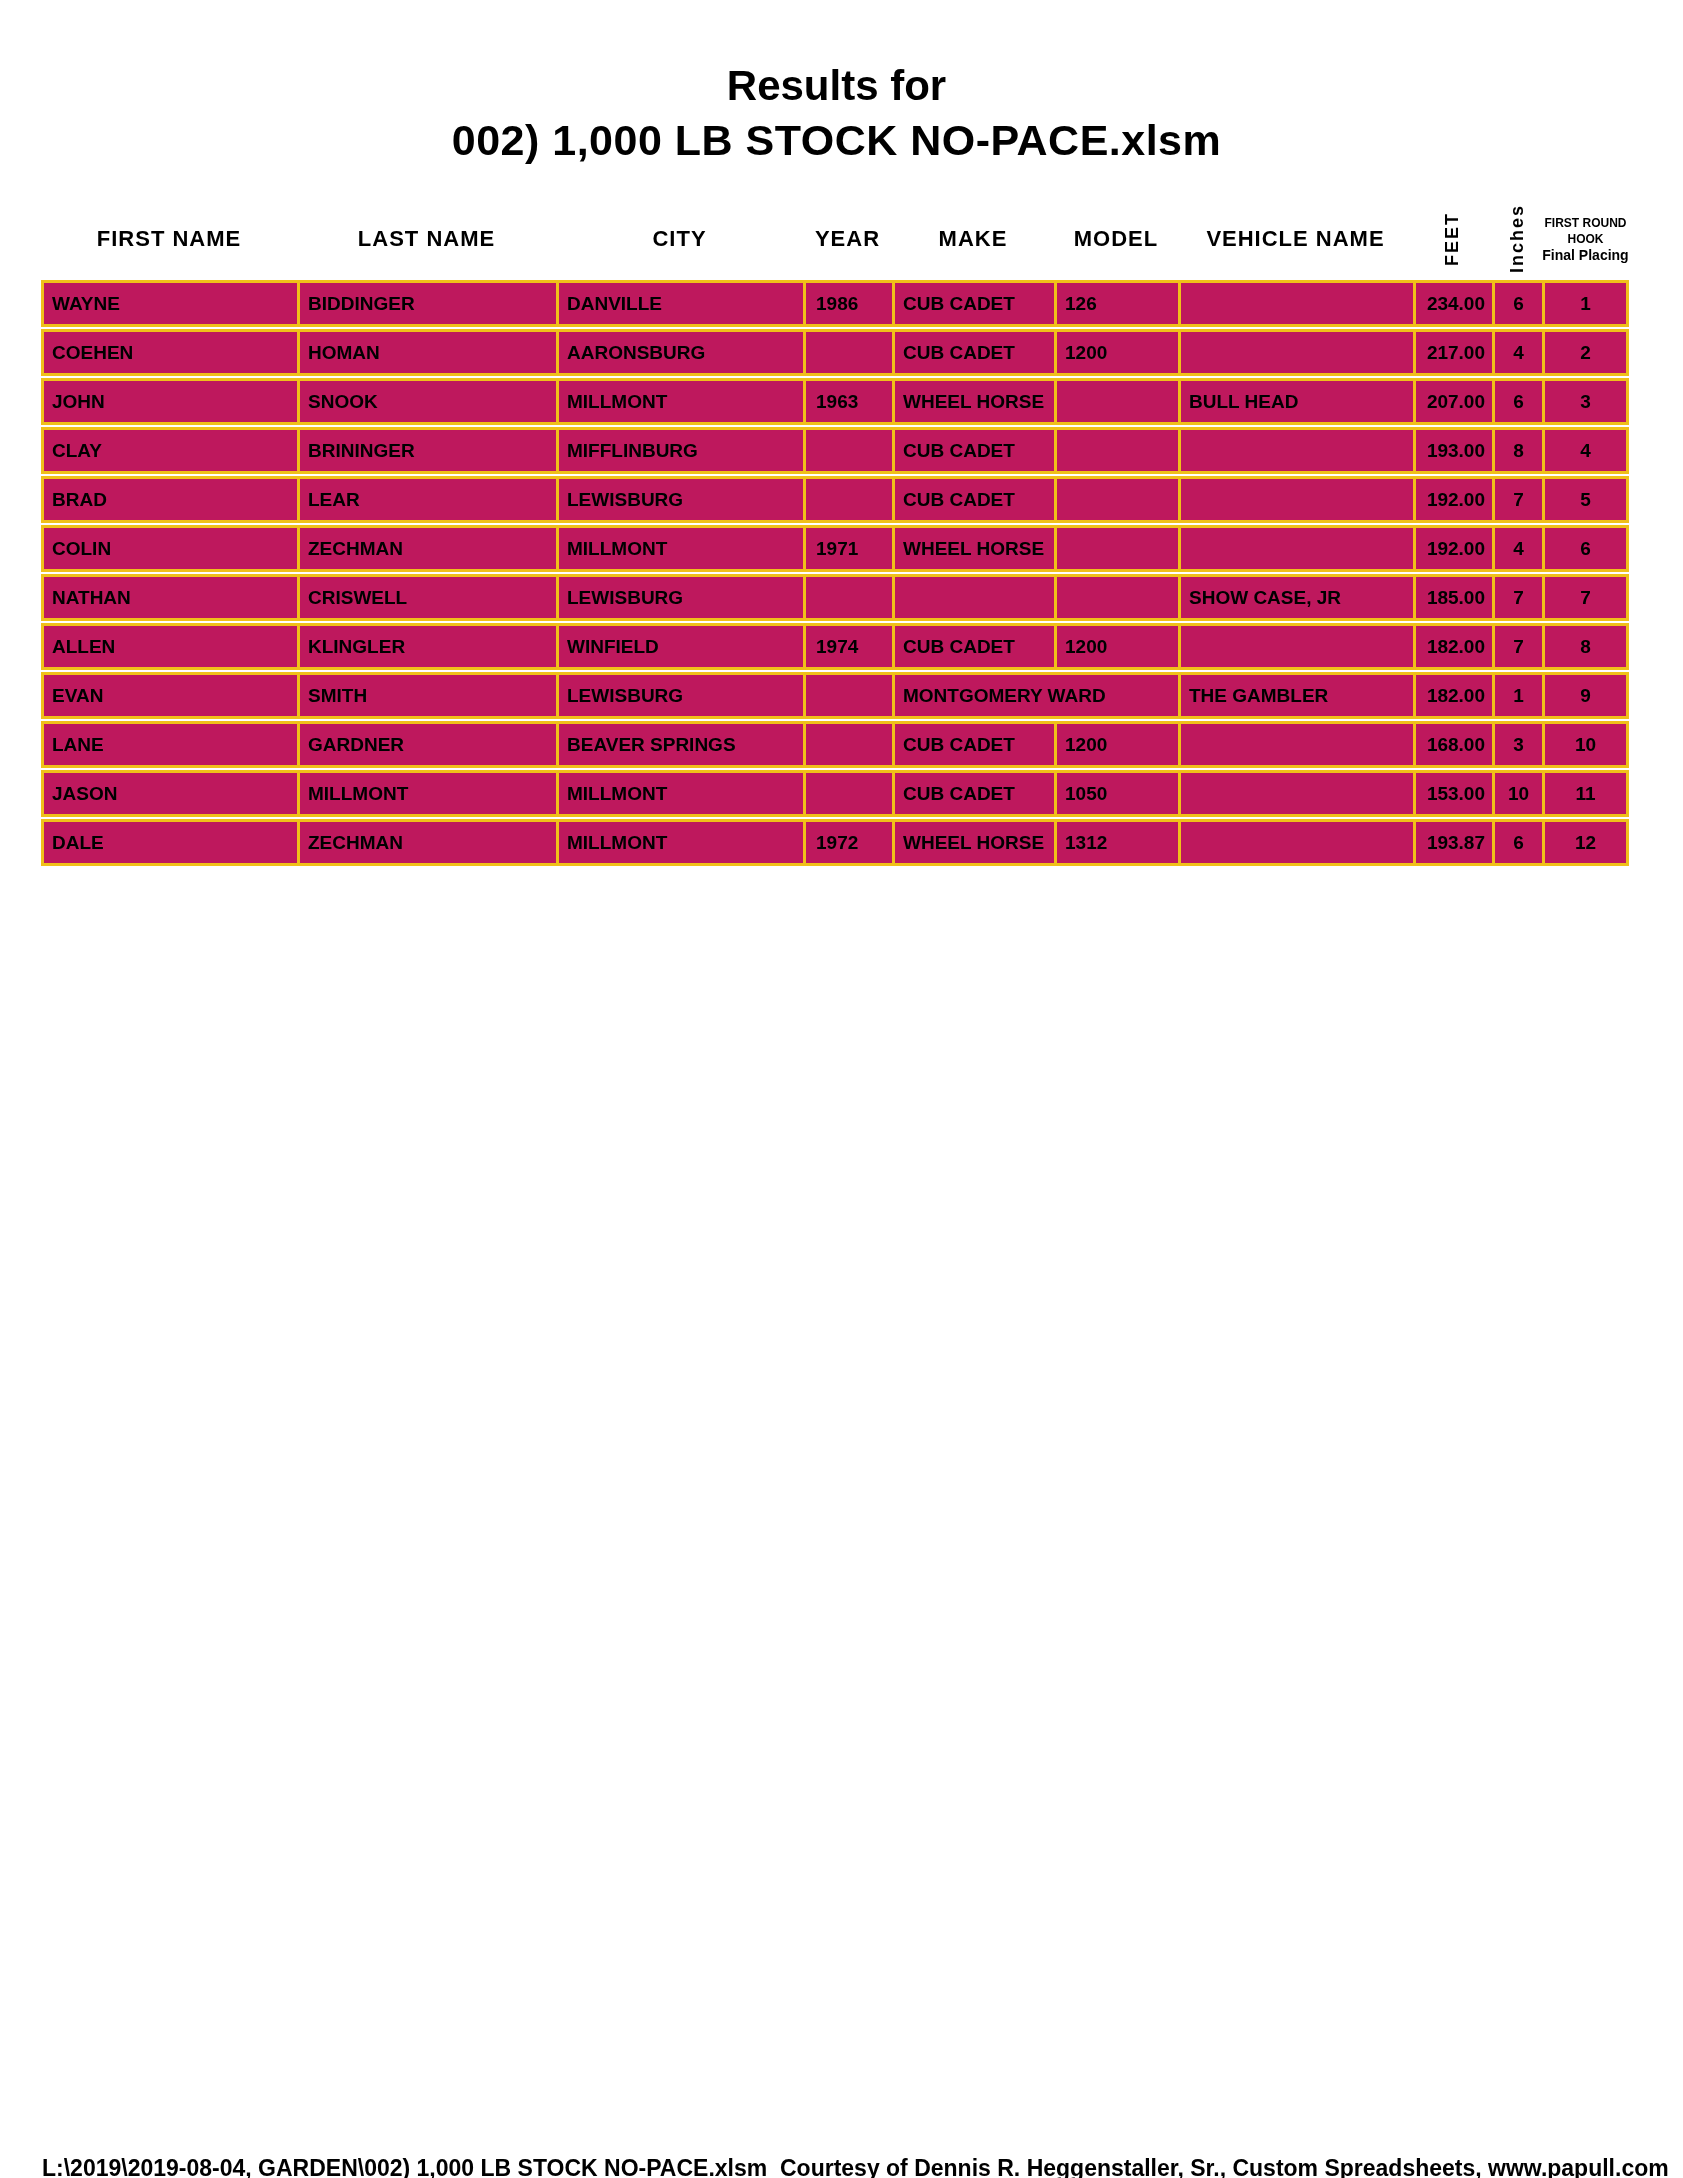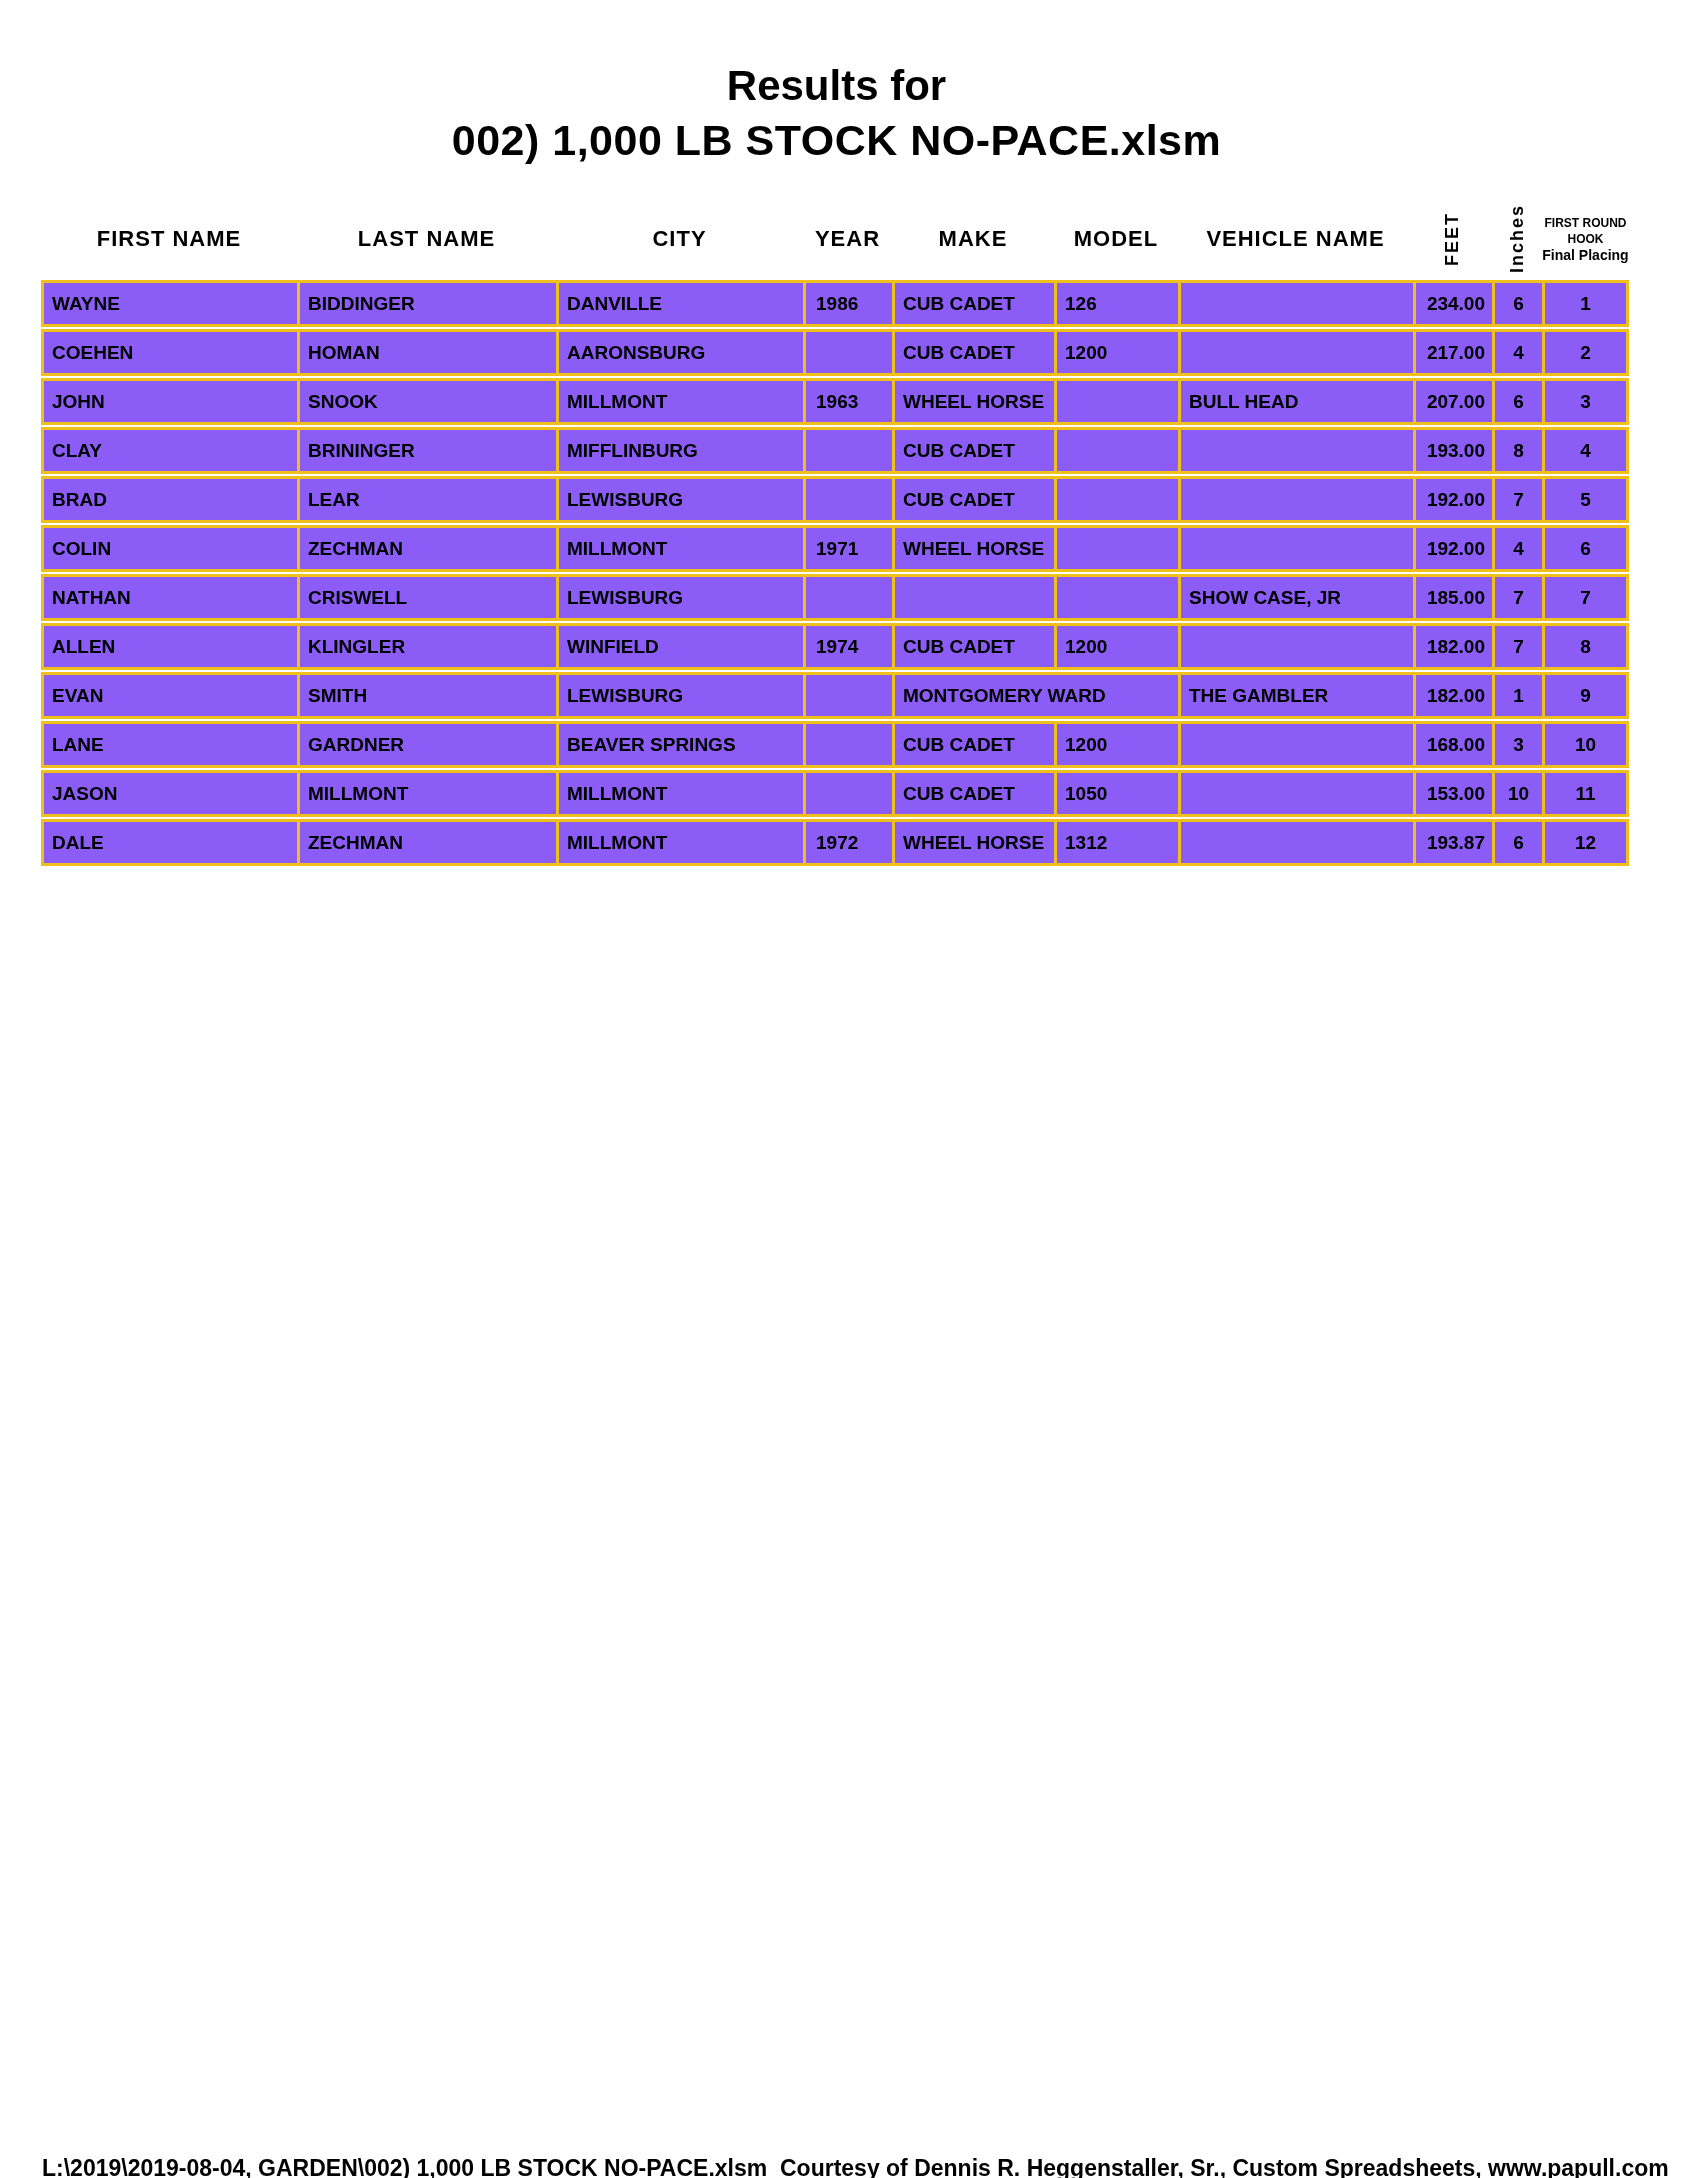--- a/index.html
+++ b/index.html
@@ -64,21 +64,21 @@
     position:absolute;
     left:41px;top:280px;
     width:1588px;
   }
   .trow{
     display:flex;
     box-sizing:border-box;
     height:47px;
     border:3px solid var(--gold);
     margin-bottom:2px;
-    background:#8b5cf6;
+    background:#be185d;
   }
   .cell{
     box-sizing:border-box;
     display:flex;
     align-items:center;
     padding-left:8px;
     font-size:19px;
     font-weight:bold;
     border-right:3px solid var(--gold);
     white-space:nowrap;

